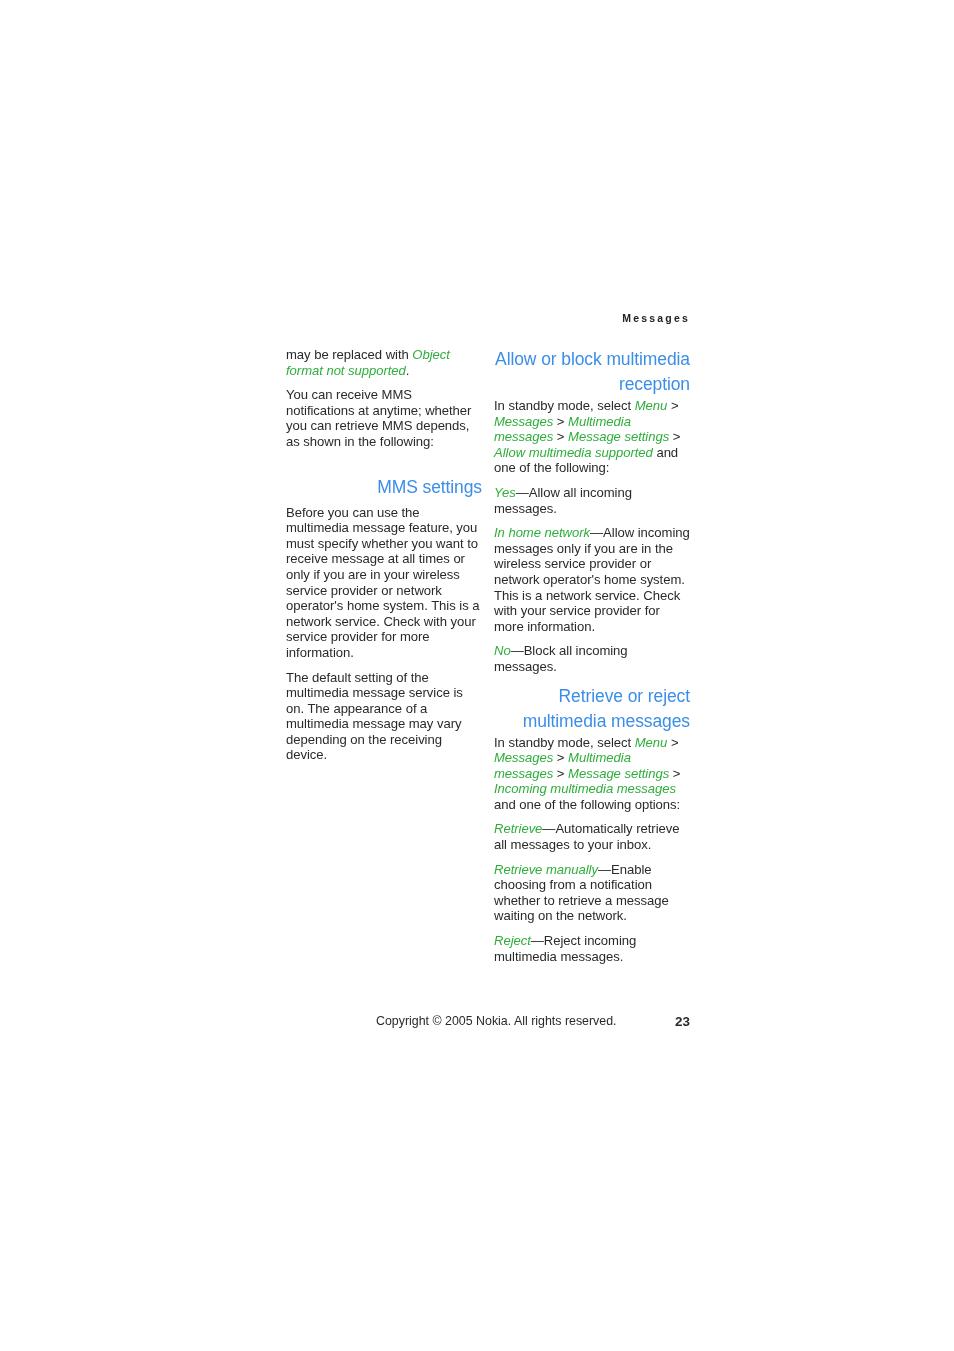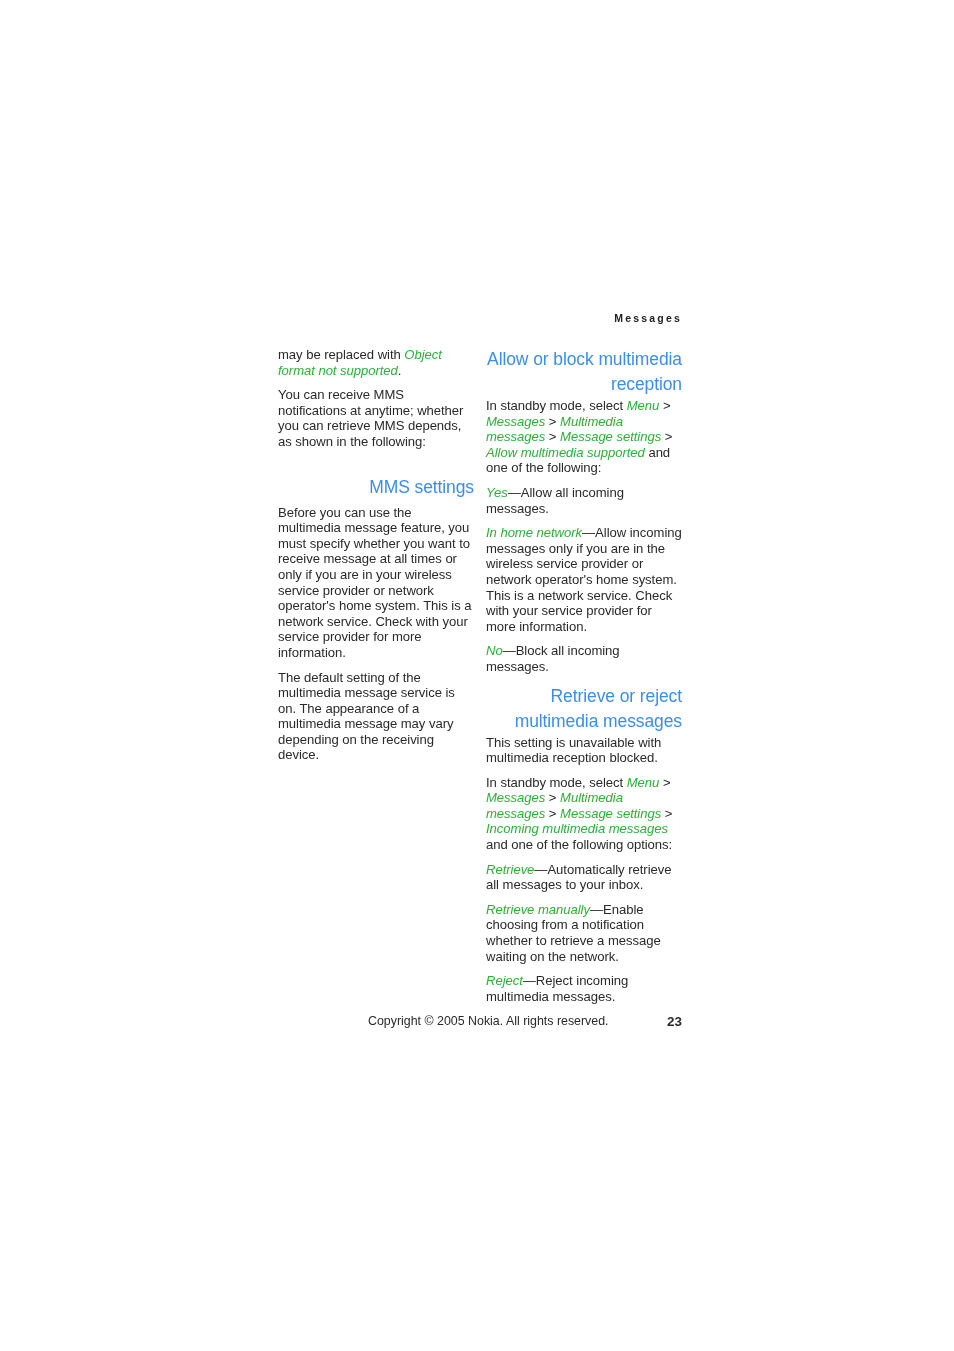--- a/index.html
+++ b/index.html
@@ -11,21 +11,21 @@
     width: 954px;
     height: 1351px;
     position: relative;
     font-family: "Liberation Sans", sans-serif;
     color: #2a2a2a;
     overflow: hidden;
   }
 
   .page {
     position: absolute;
-    left: 0; top: 0;
+    left: 8px; top: 0;
     width: 766px;
     height: 1351px;
   }
 
   
   .running-header {
     position: absolute;
     left: 278px;
     top: 312px;
     width: 404px;
@@ -149,21 +149,20 @@
     <p><span>In standby mode, select </span><span class="kw">Menu</span><span class="gt"> &gt; </span><span class="kw">Messages</span><span class="gt"> &gt; </span><span class="kw">Multimedia messages</span><span class="gt"> &gt; </span><span class="kw">Message settings</span><span class="gt"> &gt; </span><span class="kw">Allow multimedia supported</span><span> and one of the following:</span></p>
 
     <p><span class="kw">Yes</span><span>—Allow all incoming messages.</span></p>
 
     <p><span class="kw">In home network</span><span>—Allow incoming messages only if you are in the wireless service provider or network operator's home system. This is a network service. Check with your service provider for more information.</span></p>
 
     <p><span class="kw">No</span><span>—Block all incoming messages.</span></p>
 
     <h2 class="spaced-top">Retrieve or reject multimedia messages</h2>
 
-    <p>This setting is unavailable with multimedia reception blocked.</p>
 
     <p><span>In standby mode, select </span><span class="kw">Menu</span><span class="gt"> &gt; </span><span class="kw">Messages</span><span class="gt"> &gt; </span><span class="kw">Multimedia messages</span><span class="gt"> &gt; </span><span class="kw">Message settings</span><span class="gt"> &gt; </span><span class="kw">Incoming multimedia messages</span><span> and one of the following options:</span></p>
 
     <p><span class="kw">Retrieve</span><span>—Automatically retrieve all messages to your inbox.</span></p>
 
     <p><span class="kw">Retrieve manually</span><span>—Enable choosing from a notification whether to retrieve a message waiting on the network.</span></p>
 
     <p><span class="kw">Reject</span><span>—Reject incoming multimedia messages.</span></p>
   </div>
 

